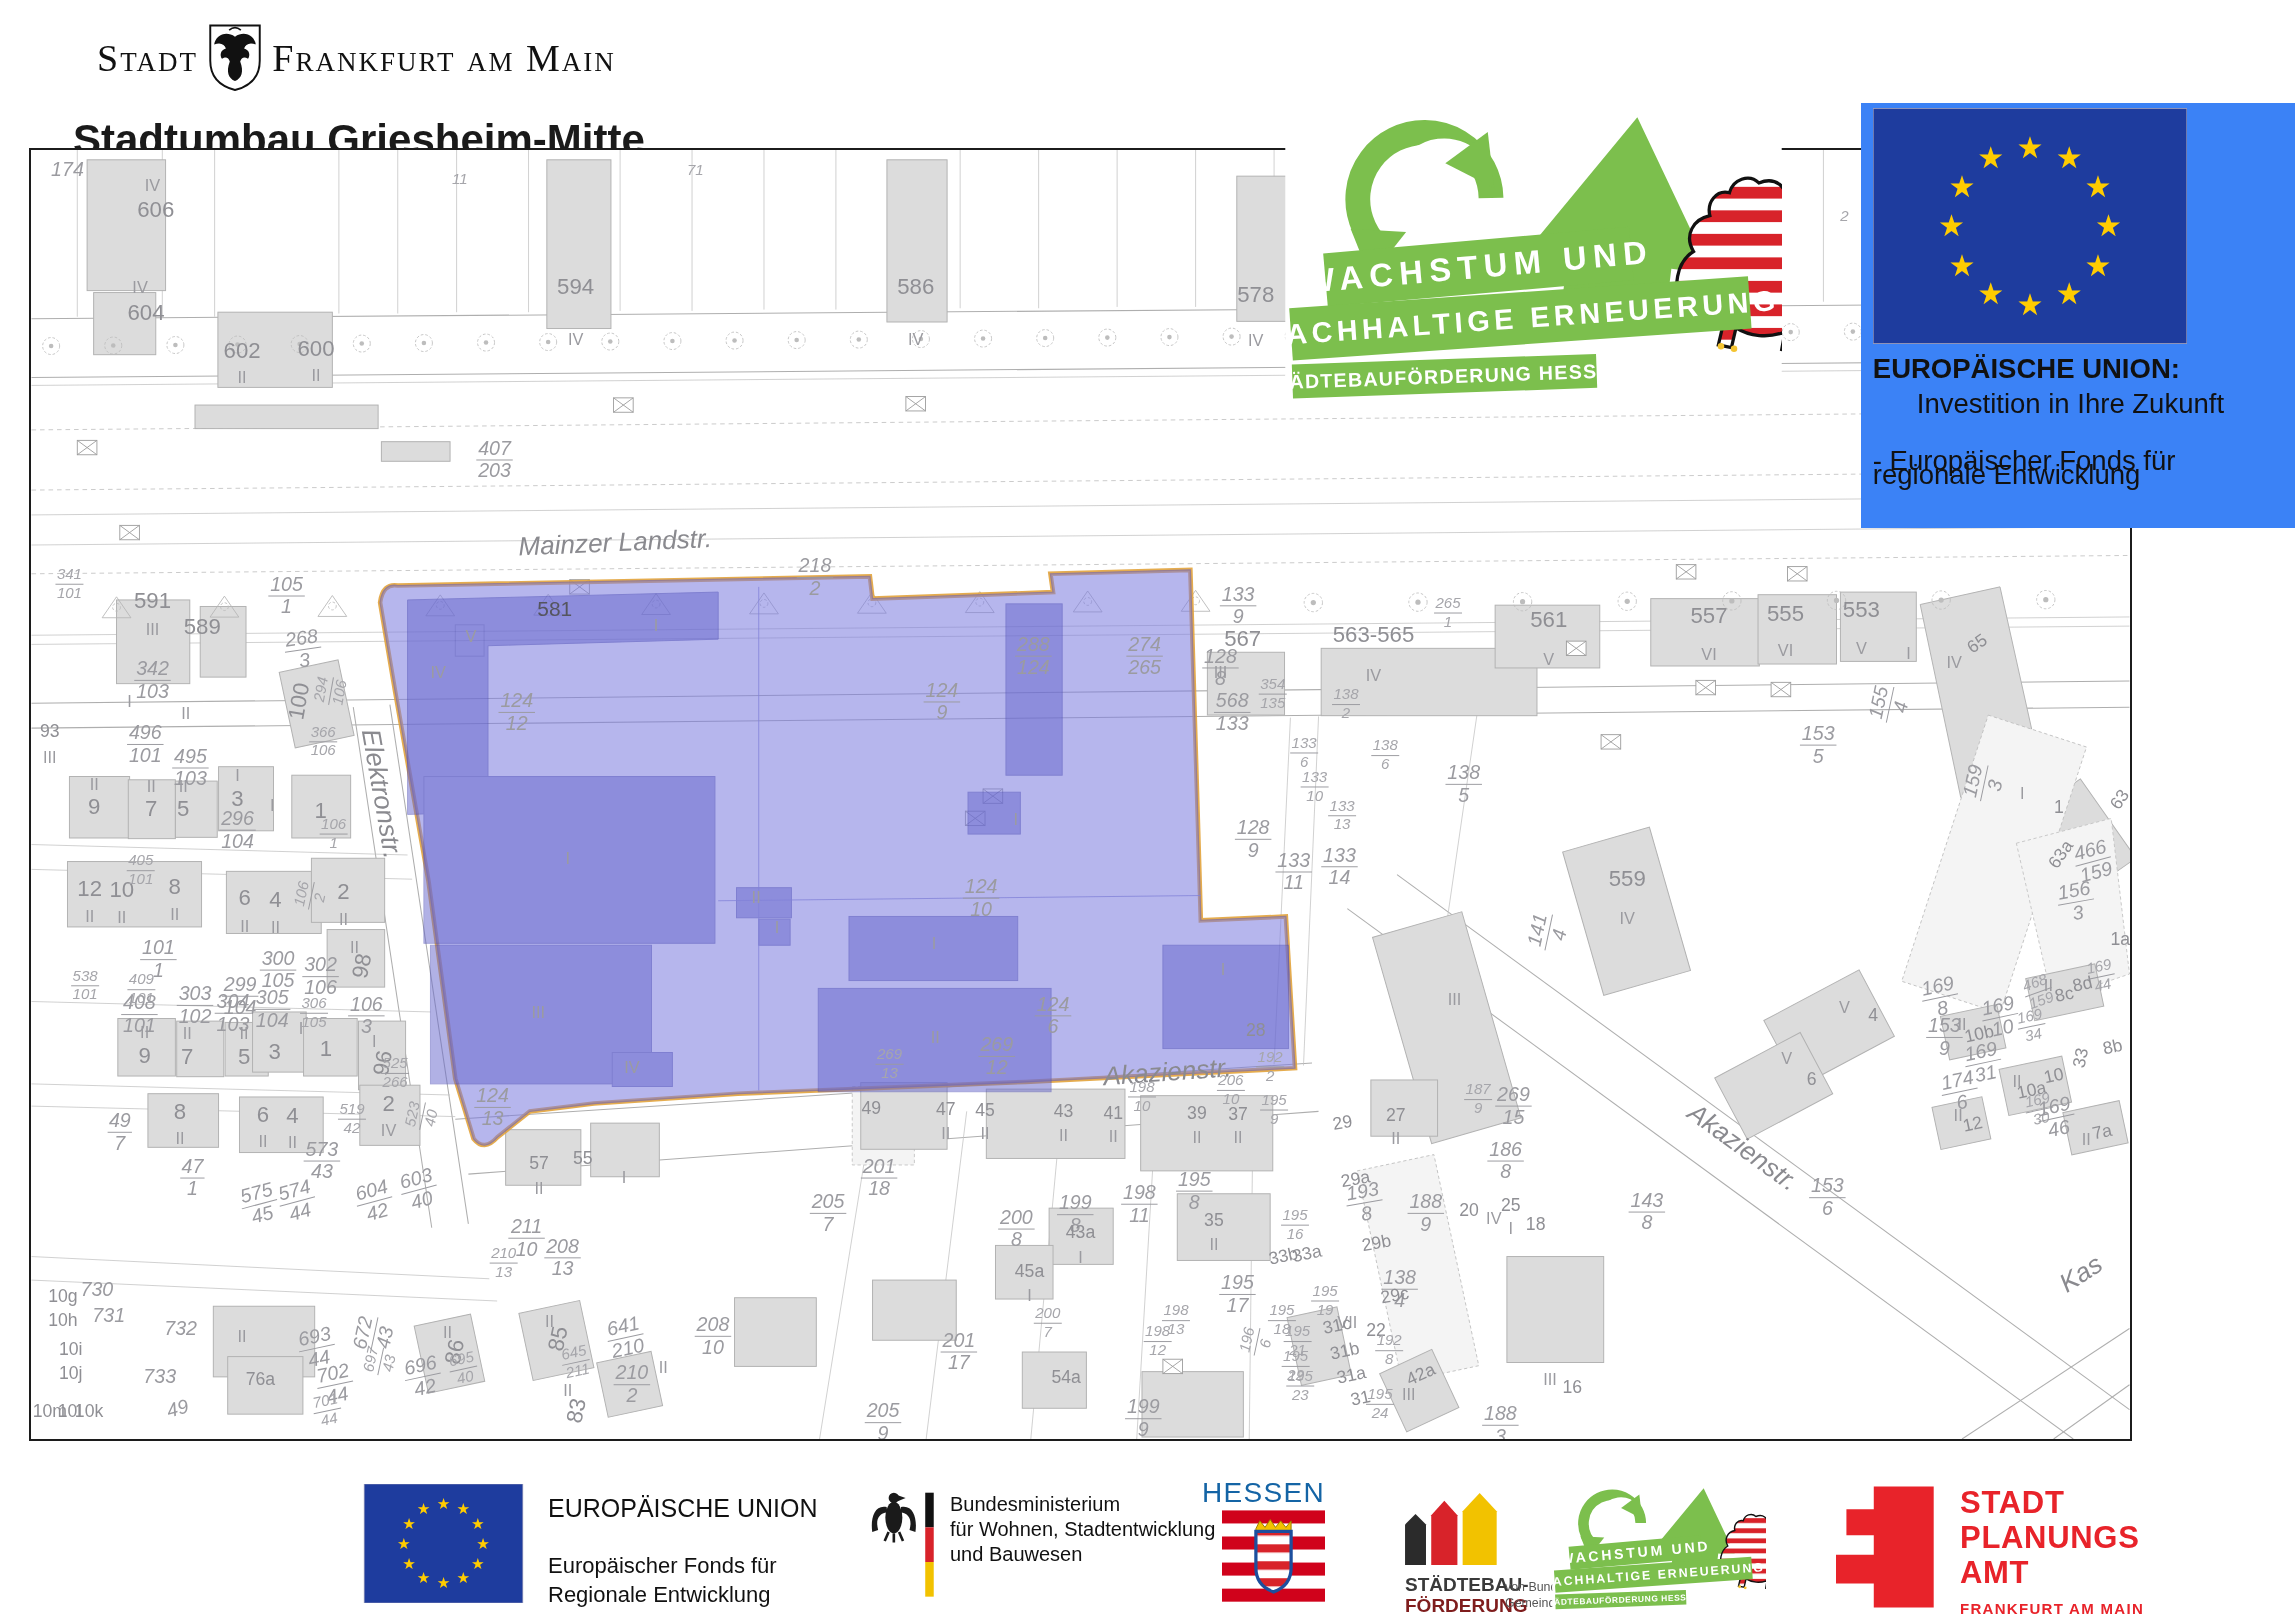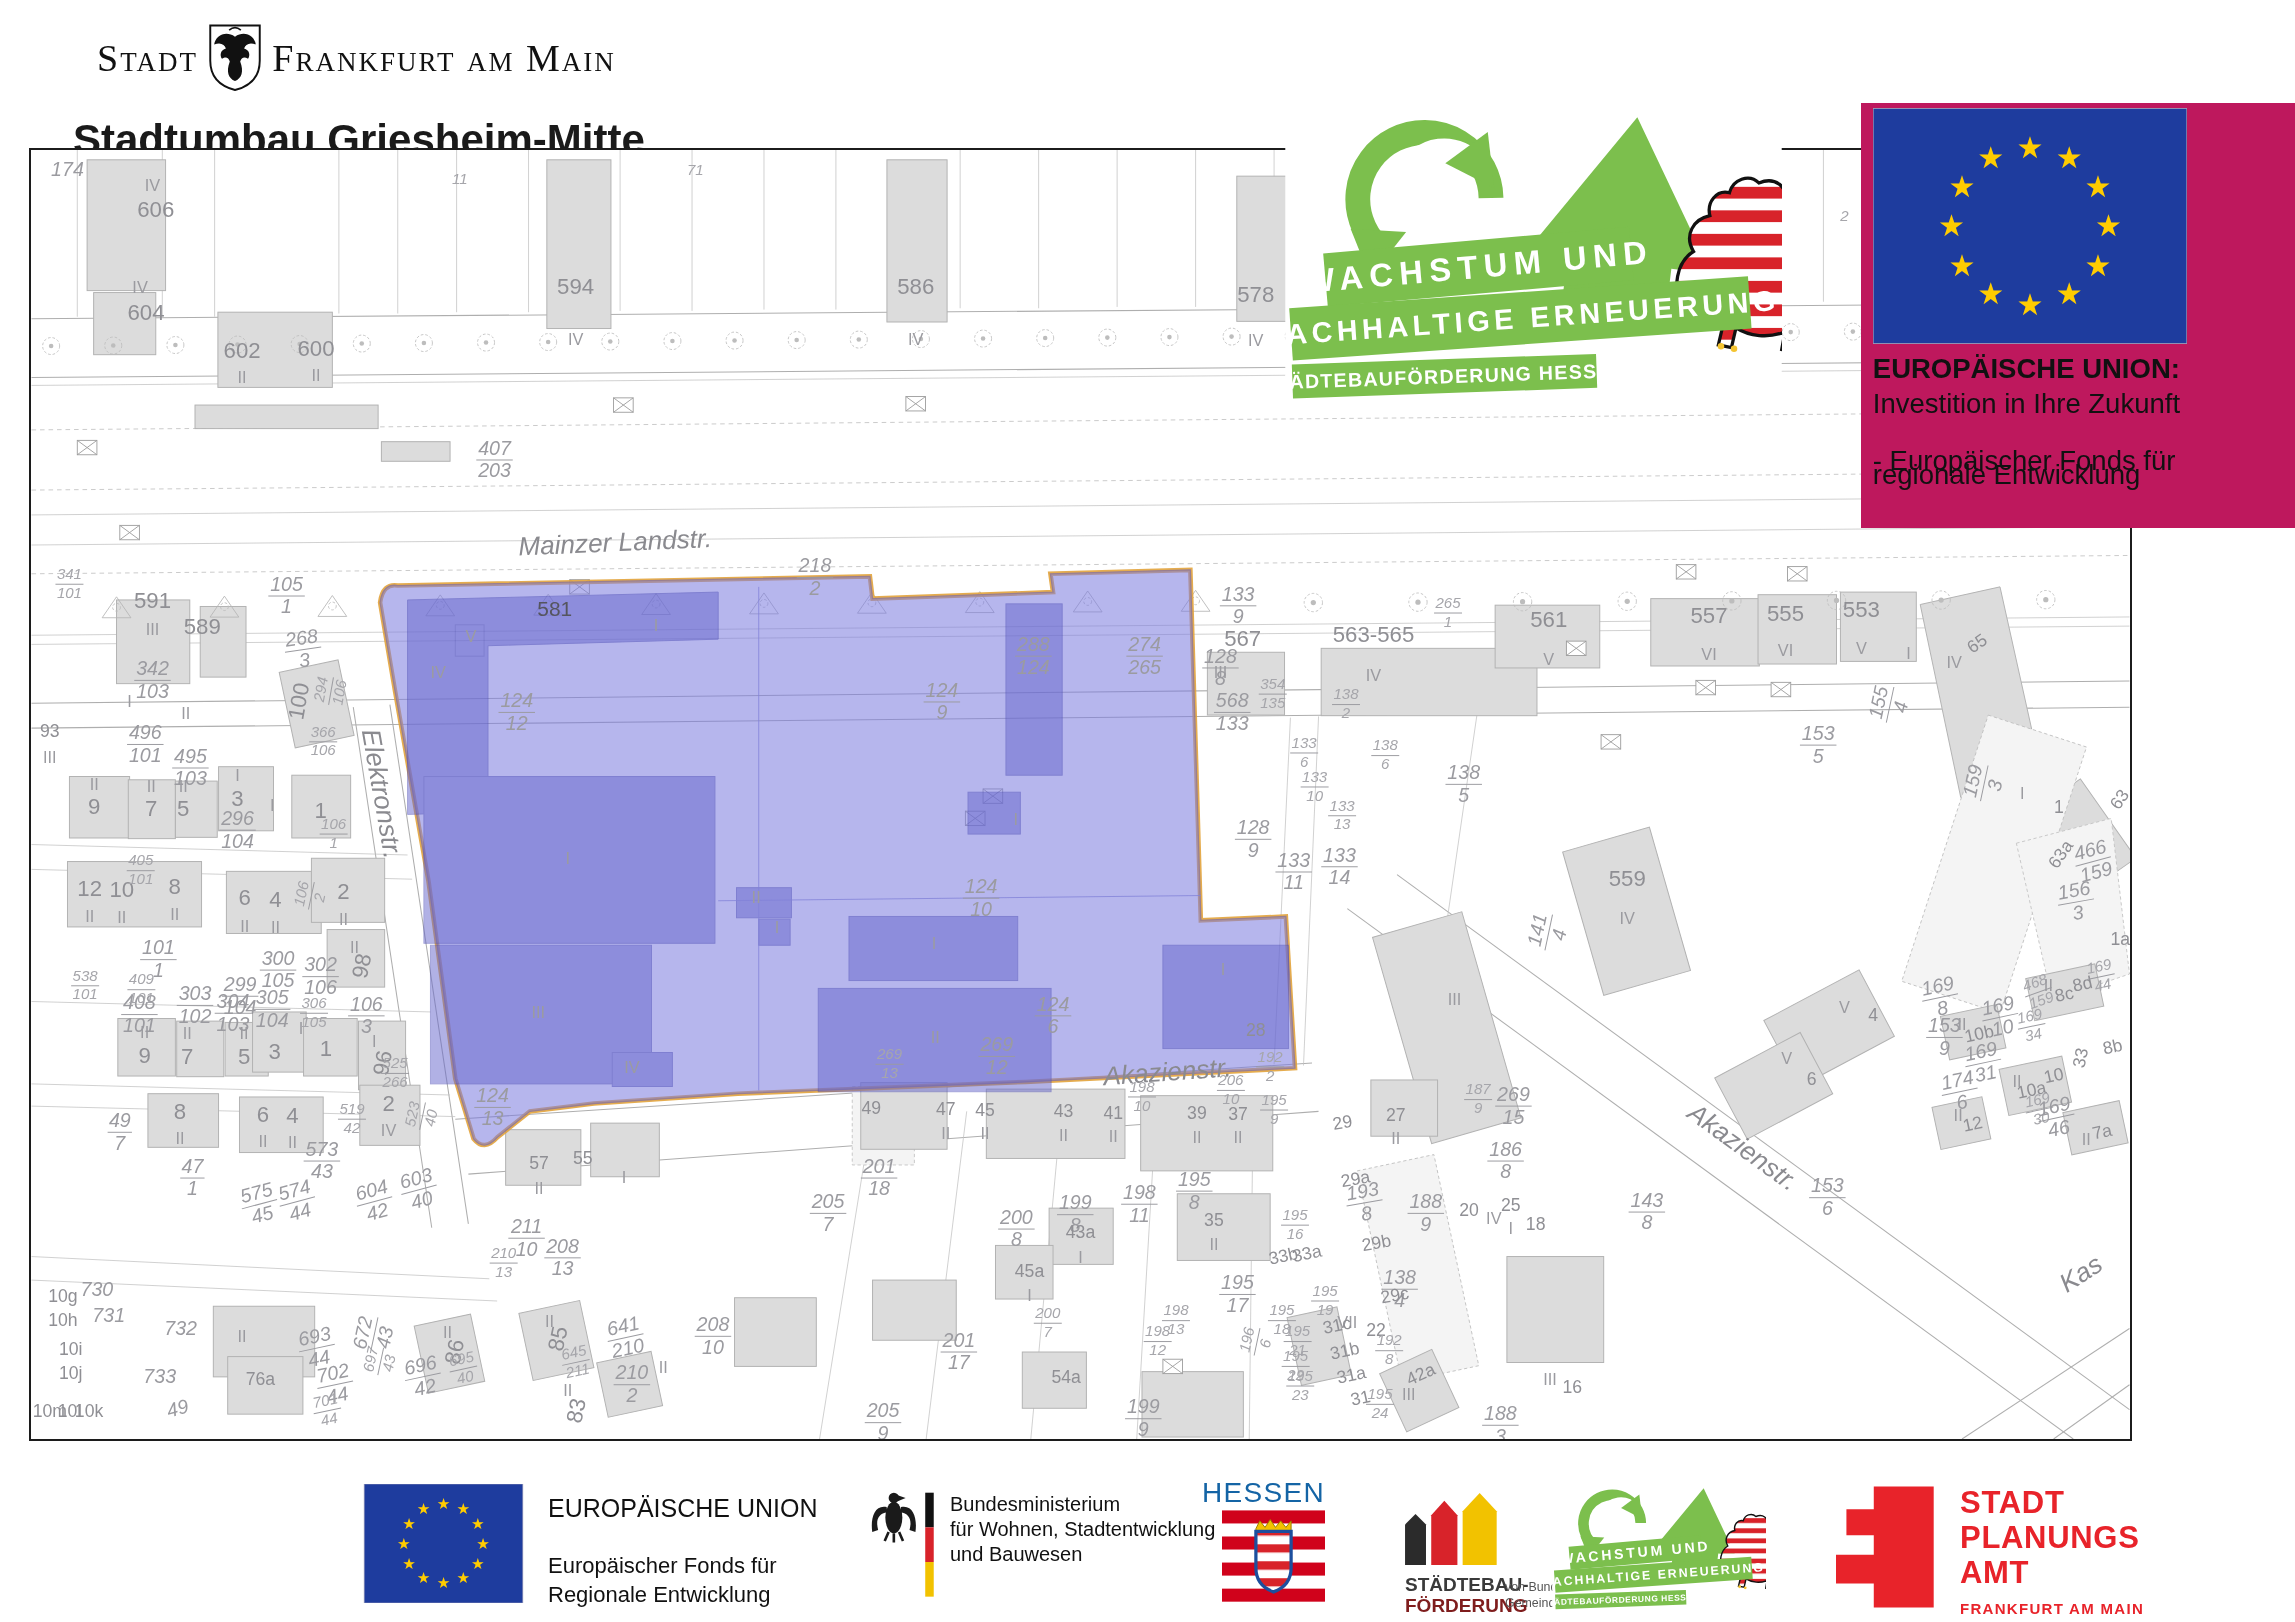--- a/index.html
+++ b/index.html
@@ -5,21 +5,21 @@
   html,body{margin:0;padding:0;background:#ffffff;}
   #page{position:relative;width:2295px;height:1622px;background:#fff;overflow:hidden;
         font-family:"Liberation Sans",sans-serif;color:#1a1a1a;border-radius:23px;}
   .abs{position:absolute;}
   
   #city-logo{left:97px;top:18.3px;height:79px;display:flex;align-items:center;gap:9.2px;
              font-family:"Liberation Serif",serif;font-variant:small-caps;font-size:38px;letter-spacing:2px;color:#111;}
   #subtitle{left:73px;top:116px;font-size:42px;font-weight:bold;letter-spacing:0;text-align:right;}
   #title{left:73px;top:165px;font-size:61px;font-weight:bold;}
   
-  #eu-panel{left:1861px;top:103px;width:434px;height:425px;background:#be185d;}
+  #eu-panel{left:1861px;top:103px;width:434px;height:425px;background:#3b82f6;}
   #eu-panel .txt{position:absolute;left:11.8px;font-size:27.5px;color:#111;}
   
   #growth-big{left:1285px;top:98px;width:497px;height:307px;}
   
   #map-frame{left:29px;top:148px;width:2099px;height:1289px;background:#fff;border:2px solid #1c1c1c;}
   svg text{font-family:"Liberation Sans",sans-serif;}
   .lp{font-style:italic;font-size:30px;fill:#9b9ba0;}
   .lps{font-style:italic;font-size:23px;fill:#a6a6ab;}
   .lh2{font-size:34px;fill:#8f8f94;}
   .lh3{font-size:27px;fill:#8f8f94;}
@@ -1704,21 +1704,21 @@
 
   <svg class="abs" id="growth-big" viewBox="0 0 760 470">
     <use href="#growth-shape"></use>
   </svg>
 
   <div class="abs" id="eu-panel">
     <svg class="abs" style="left:11.8px;top:5.2px" width="314" height="236" viewBox="0 0 480 360">
       <use href="#eu-flag-shape"></use>
     </svg>
     <div class="txt" style="top:250px;font-weight:bold;">EUROPÄISCHE UNION:</div>
-    <div class="txt" style="top:285px;">Investition in Ihre Zukunft</div>
+    <div class="txt" style="top:285px;margin-left:44px;">Investition in Ihre Zukunft</div>
     <div class="txt" style="top:321px;margin-top:21px;">- Europäischer Fonds für</div>
     <div class="txt" style="top:356px;">regionale Entwicklung</div>
   </div>
 
   <div>
 
     <svg class="abs" style="left:357px;top:1484px" width="173" height="119" viewBox="0 0 480 360">
       <use href="#eu-flag-shape"></use>
     </svg>
     <div class="ftxt" style="left:548px;top:1494px;font-size:25px;">EUROPÄISCHE UNION</div>

